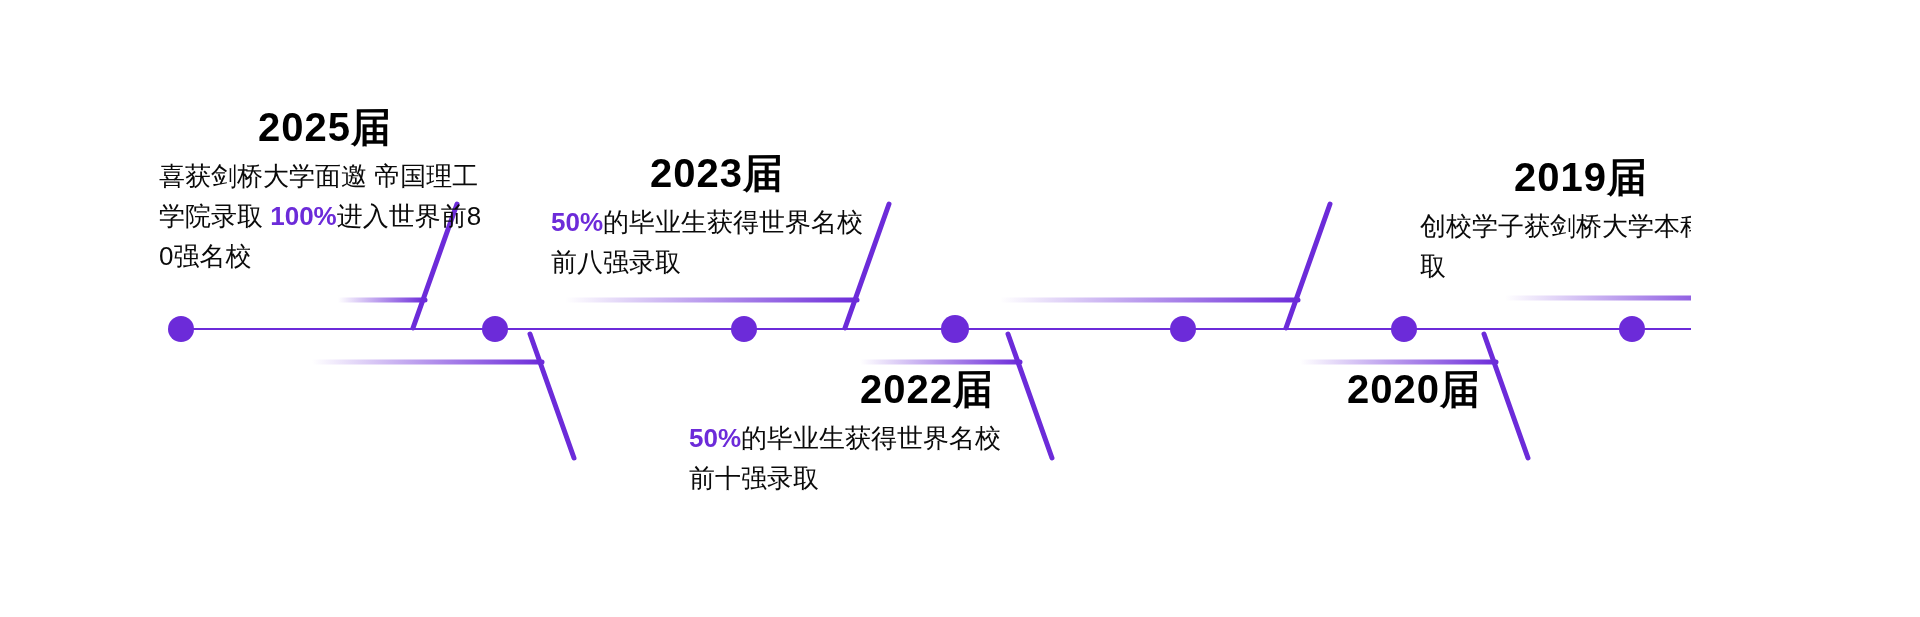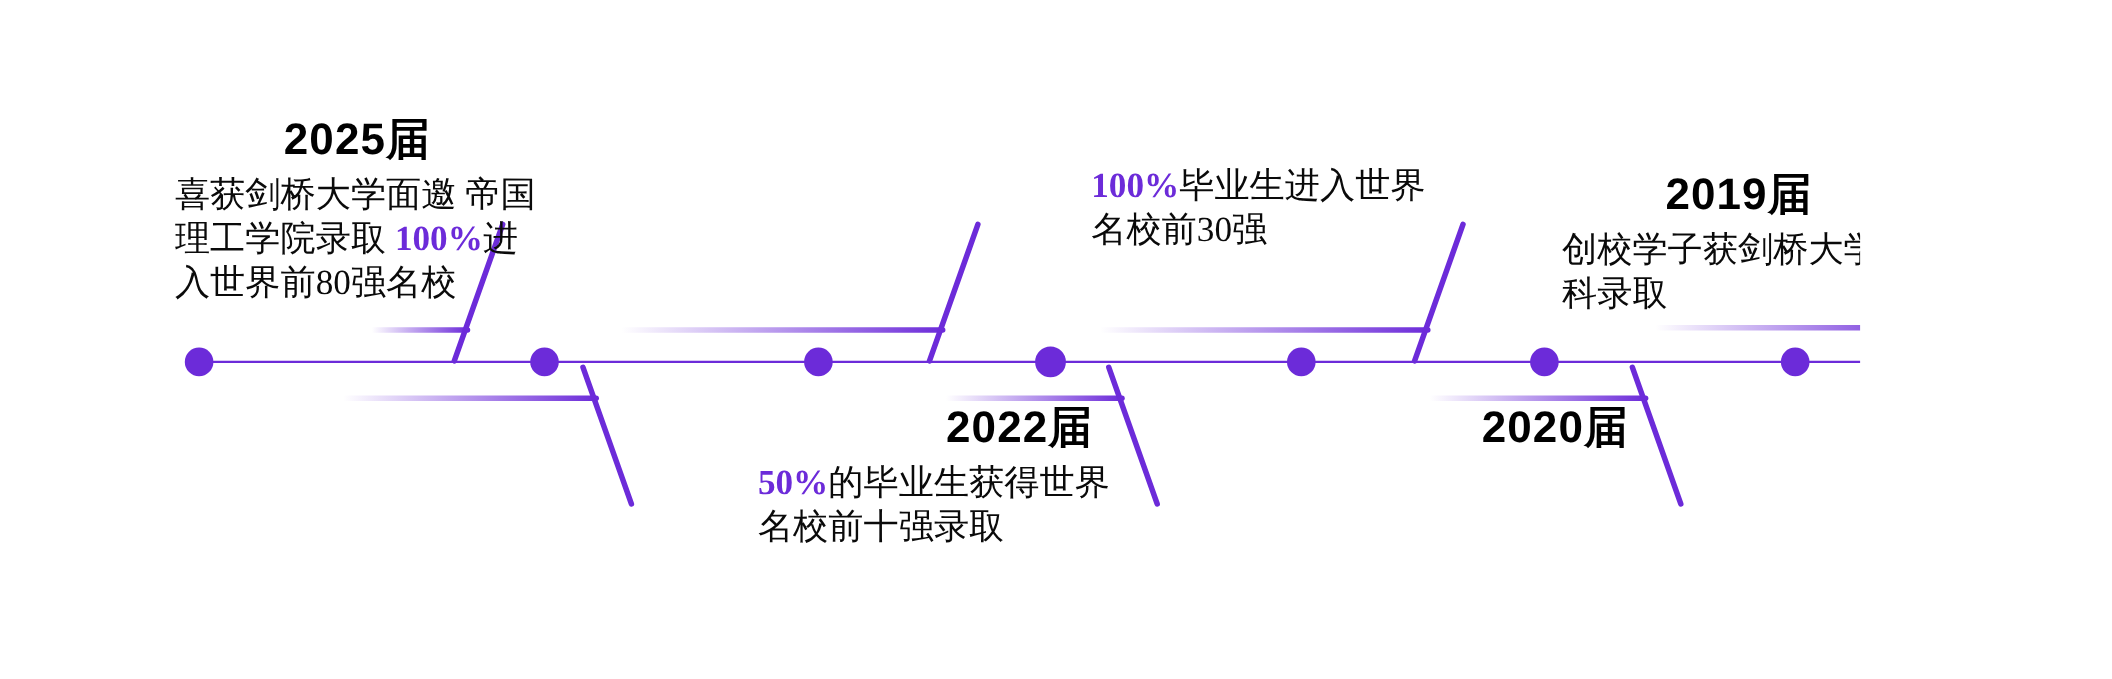--- a/index.html
+++ b/index.html
@@ -34,25 +34,24 @@
     text-align: center;
     letter-spacing: 1px;
     color: #000000;
     margin-bottom: 4px;
     white-space: nowrap;
   }
   .callout.below .title {
     transform: translateX(72px);
   }
   .callout .body {
-    font-size: 32px;
+    font-size: 26px;
     line-height: 40px;
     color: #0a0a0a;
     word-break: break-all;
-    font-family: Liberation Serif, serif;
   }
   .hl {
     color: var(--accent, #6C2BD9);
     font-weight: bold;
   }
 </style>
 </head>
 <body>
 
 <div id="canvas">
@@ -121,28 +120,31 @@
     <circle cx="1404" cy="329" r="13" fill="#6C2BD9"></circle>
     <circle cx="1632" cy="329" r="13" fill="#6C2BD9"></circle>
   </svg>
 
   <div class="callout above" style="left:159px; top:102px; width:332px;">
     <div class="title">2025届</div>
     <div class="body"><span>喜获剑桥大学面邀 帝国理工学院录取 </span><span class="hl">100%</span><span>进入世界前80强名校</span></div>
   </div>
 
 
+  <div class="callout above" style="left:551px; top:148px; width:332px;">
+    <div class="title">2023届</div>
+    <div class="body"><span></span><span class="hl">50%</span><span>的毕业生获得世界名校前八强录取</span></div>
+  </div>
 
   <div class="callout below" style="left:689px; top:364px; width:332px;">
     <div class="title">2022届</div>
     <div class="body"><span></span><span class="hl">50%</span><span>的毕业生获得世界名校前十强录取</span></div>
   </div>
 
   <div class="callout above" style="left:992px; top:148px; width:318px;">
-    <div class="body"><span></span><span class="hl">100%</span><span>毕业生进入世界名校前30强</span></div>
   </div>
 
   <div class="callout below" style="left:1176px; top:364px; width:332px;">
     <div class="title">2020届</div>
   </div>
 
   <div class="callout above" style="left:1420px; top:152px; width:322px;">
     <div class="title">2019届</div>
     <div class="body"><span>创校学子获剑桥大学本科录取</span><span class="hl"></span><span></span></div>
   </div>

